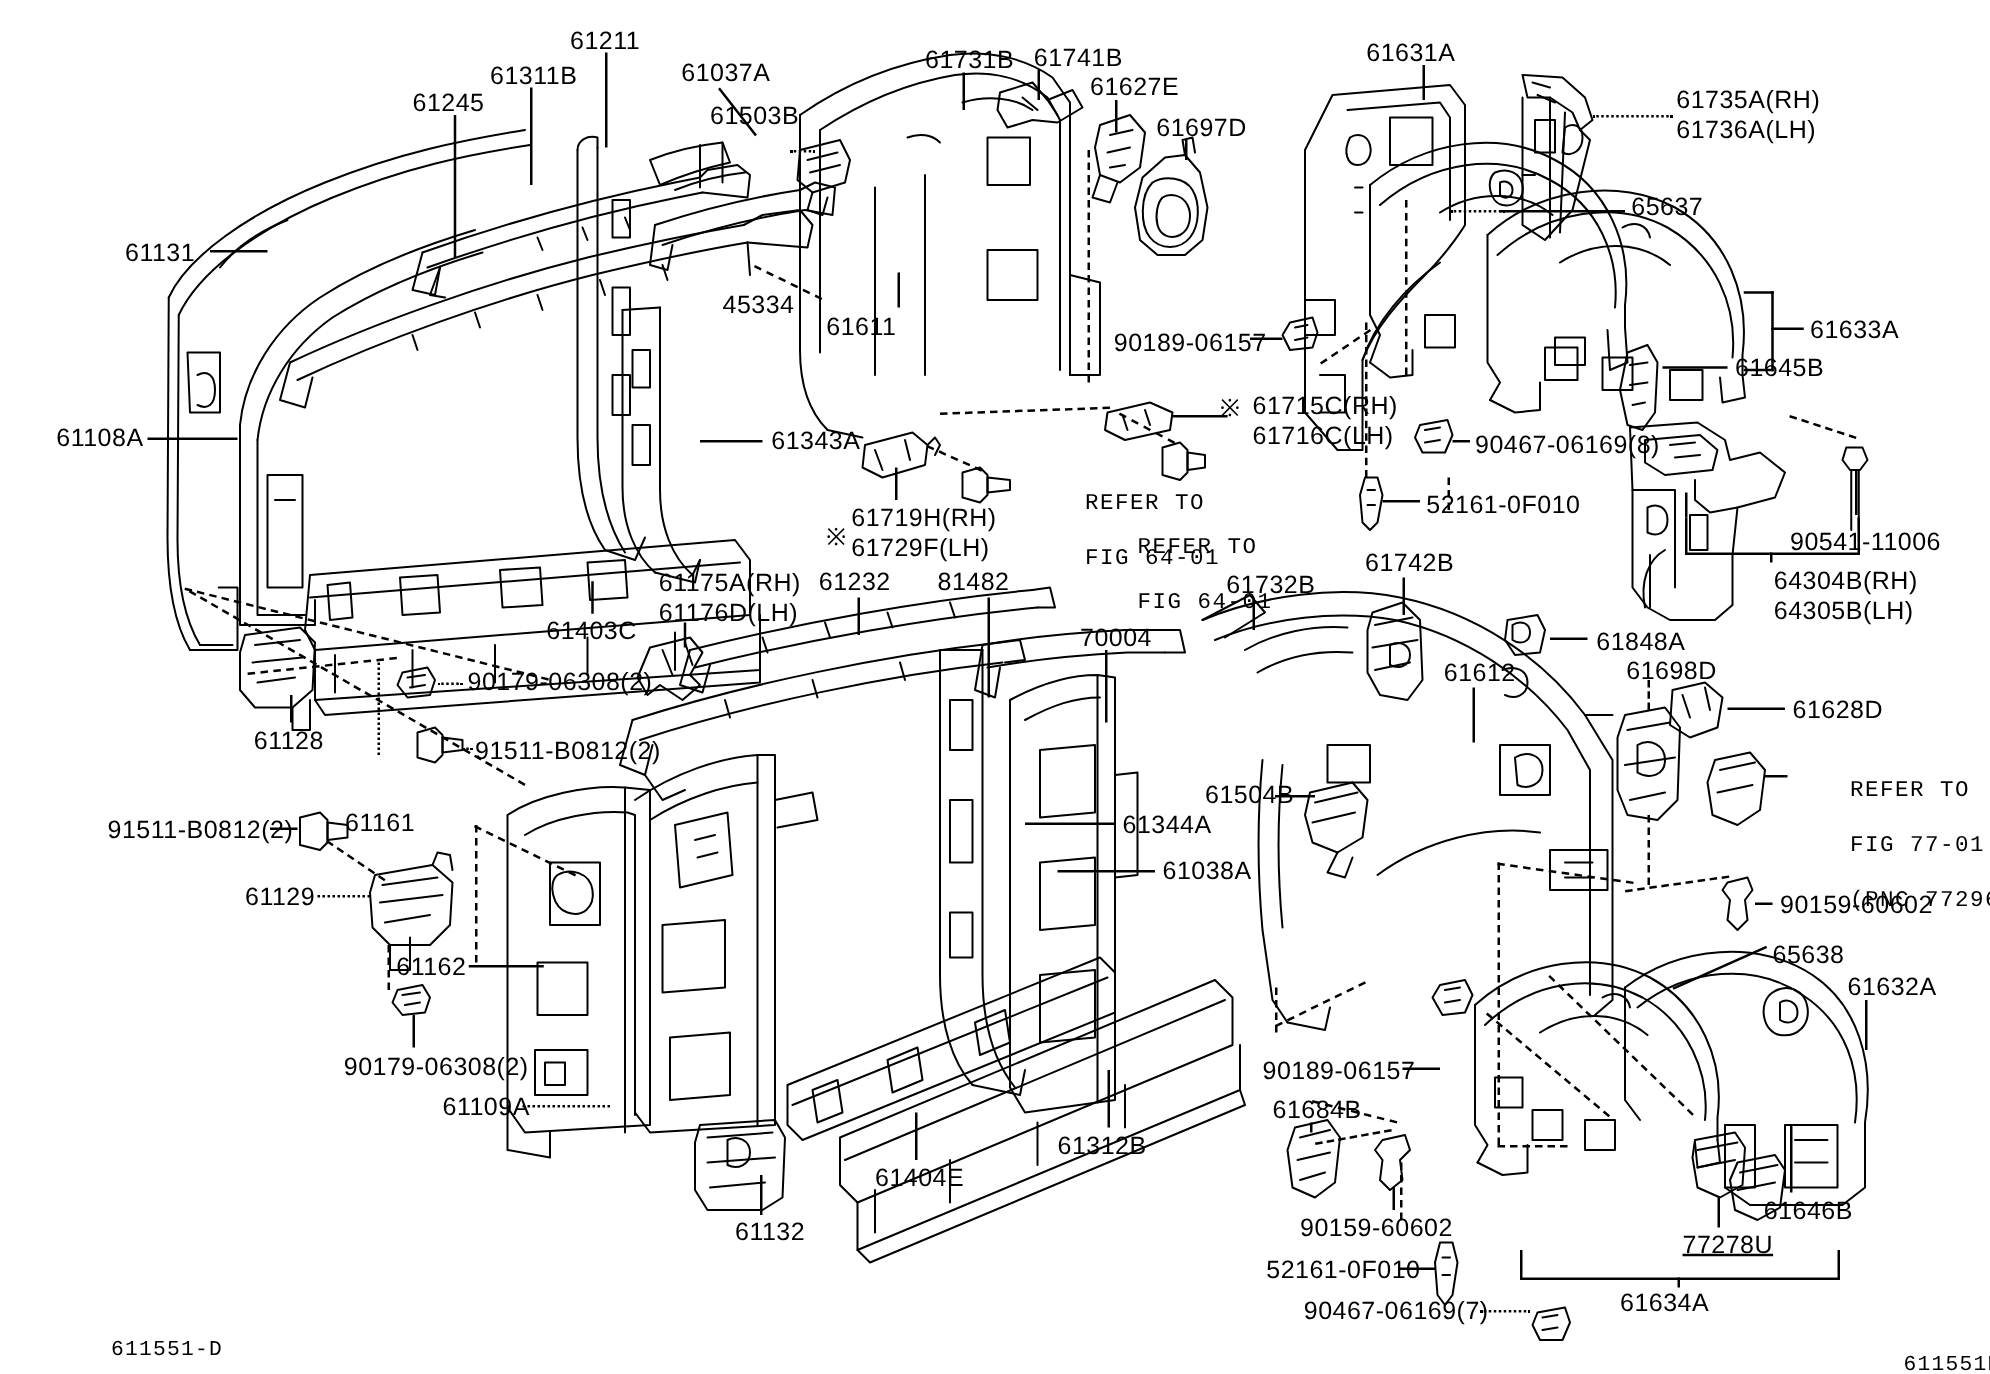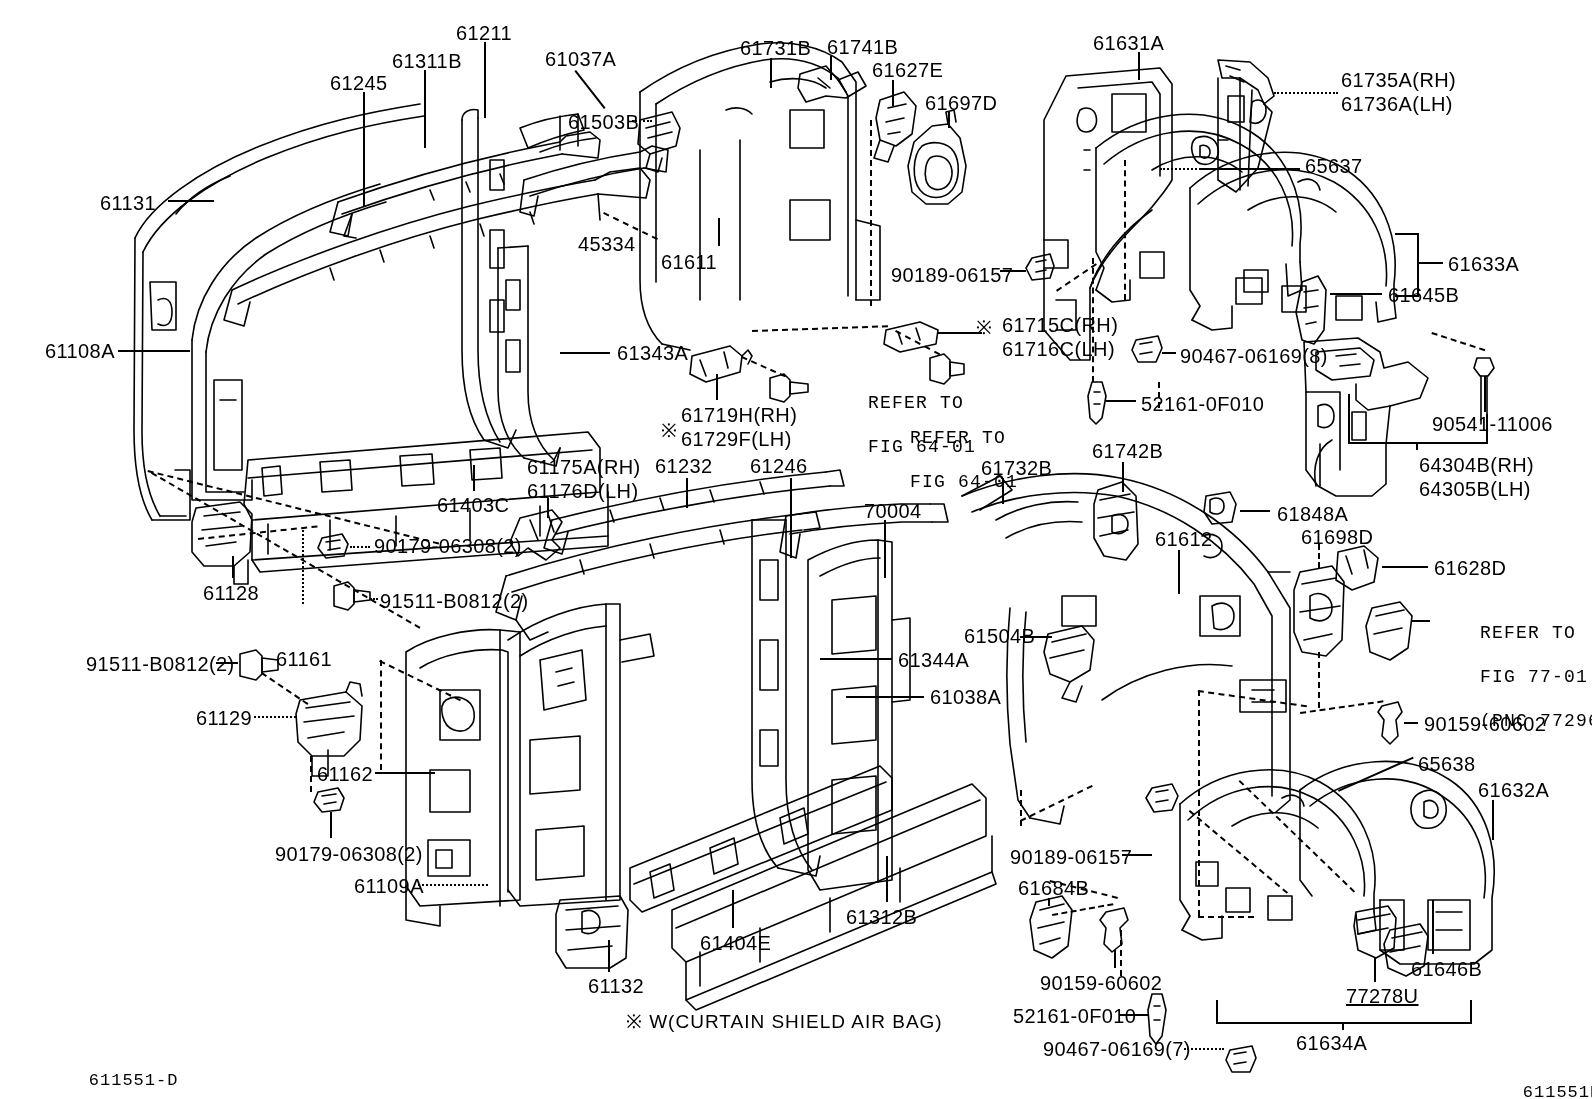--- a/index.html
+++ b/index.html
@@ -688,50 +688,50 @@
     <div class="ld dash-v" style="left:1158px;top:382px;height:26px;"></div>
     <div class="ld dash-h" style="left:1020px;top:820px;width:80px;transform:rotate(-26deg);transform-origin:0 0;"></div>
     <div class="ld dash-v" style="left:1020px;top:790px;height:36px;"></div>
   </div>
 
   <div id="labels">
       <div class="lbl" style="left: 330px; top: 72px;">61245</div>
       <div class="lbl" style="left: 392px; top: 50px;">61311B</div>
       <div class="lbl" style="left: 456px; top: 22px;">61211</div>
       <div class="lbl" style="left: 545px; top: 48px;">61037A</div>
-      <div class="lbl" style="left: 568px; top: 111px;">61503B</div>
+      <div class="lbl" style="left: 568px; top: 82px;">61503B</div>
       <div class="lbl" style="left: 740px; top: 37px;">61731B</div>
       <div class="lbl" style="left: 827px; top: 36px;">61741B</div>
       <div class="lbl" style="left: 872px; top: 59px;">61627E</div>
       <div class="lbl" style="left: 925px; top: 92px;">61697D</div>
       <div class="lbl" style="left: 1093px; top: 32px;">61631A</div>
       <div class="lbl two" style="left: 1341px; top: 68px;">61735A(RH)
 61736A(LH)</div>
       <div class="lbl" style="left: 1305px; top: 155px;">65637</div>
       <div class="lbl" style="left: 100px; top: 192px;">61131</div>
       <div class="lbl" style="left: 578px; top: 233px;">45334</div>
       <div class="lbl" style="left: 661px; top: 251px;">61611</div>
       <div class="lbl" style="left: 1448px; top: 253px;">61633A</div>
       <div class="lbl" style="left: 1388px; top: 284px;">61645B</div>
       <div class="lbl" style="left: 45px; top: 340px;">61108A</div>
       <div class="lbl" style="left: 617px; top: 342px;">61343A</div>
       <div class="lbl" style="left: 891px; top: 264px;">90189-06157</div>
       <div class="lbl two" style="left: 1002px; top: 313px;">61715C(RH)
 61716C(LH)</div>
       <div class="lbl" style="left: 1180px; top: 345px;">90467-06169(8)</div>
       <div class="lbl" style="left: 1141px; top: 393px;">52161-0F010</div>
-      <div class="lbl" style="left: 1432px; top: 413px; text-align: center;">90541-11006</div>
+      <div class="lbl" style="left: 1432px; top: 423px; text-align: center;">90541-11006</div>
       <div class="lbl two" style="left: 681px; top: 403px;">61719H(RH)
 61729F(LH)</div>
       <div class="lbl two" style="left: 1419px; top: 453px;">64304B(RH)
 64305B(LH)</div>
       <div class="lbl two" style="left: 527px; top: 455px;">61175A(RH)
 61176D(LH)</div>
       <div class="lbl" style="left: 655px; top: 455px;">61232</div>
-      <div class="lbl" style="left: 750px; top: 455px;">61246</div>
+      <div class="lbl" style="left: 750px; top: 455px;">81482</div>
       <div class="lbl" style="left: 981px; top: 457px;">61732B</div>
       <div class="lbl" style="left: 1092px; top: 440px;">61742B</div>
       <div class="lbl" style="left: 437px; top: 494px;">61403C</div>
       <div class="lbl" style="left: 864px; top: 500px;">70004</div>
       <div class="lbl" style="left: 1155px; top: 528px;">61612</div>
       <div class="lbl" style="left: 1277px; top: 503px;">61848A</div>
       <div class="lbl" style="left: 1301px; top: 526px;">61698D</div>
       <div class="lbl" style="left: 1434px; top: 557px;">61628D</div>
       <div class="lbl" style="left: 374px; top: 535px;">90179-06308(2)</div>
       <div class="lbl" style="left: 203px; top: 582px;">61128</div>
@@ -771,21 +771,20 @@
   </div>
   <div class="lbl mono" style="left:1432px;top:600px;">
     <span>REFER TO</span><br>
     <span>FIG 77-01</span><br>
     <span>(PNC 77296B)</span>
   </div>
 
   <div class="lbl snow" style="left:976px;top:318px;">※</div>
   <div class="lbl snow" style="left:661px;top:421px;">※</div>
 
-  <div class="lbl foot" style="left:626px;top:1010px;">※ W(CURTAIN SHIELD AIR BAG)</div>
 
   <div class="lbl footer-code" style="left:44px;top:1046px;">
     <span>611551-D</span>
   </div>
   <div class="lbl footer-code" style="left:1478px;top:1058px;">
     <span>611551H</span>
   </div>
 
 </div>
 

